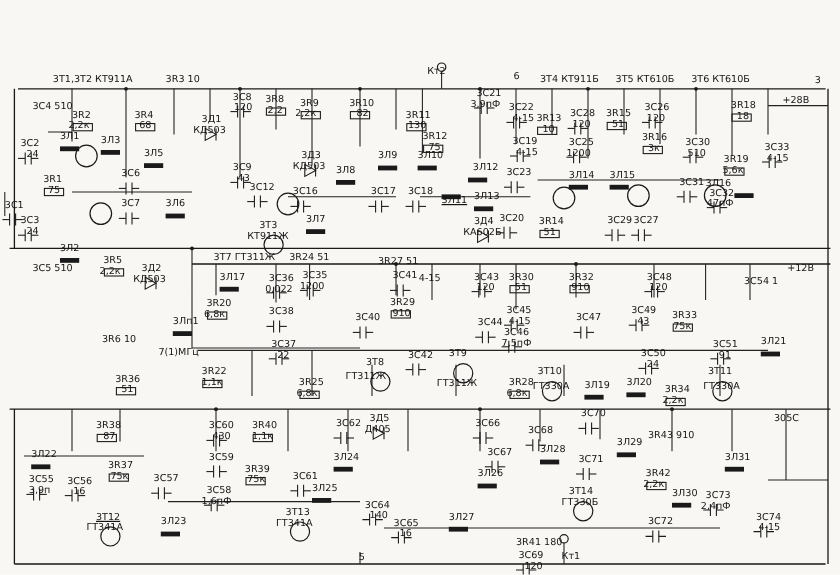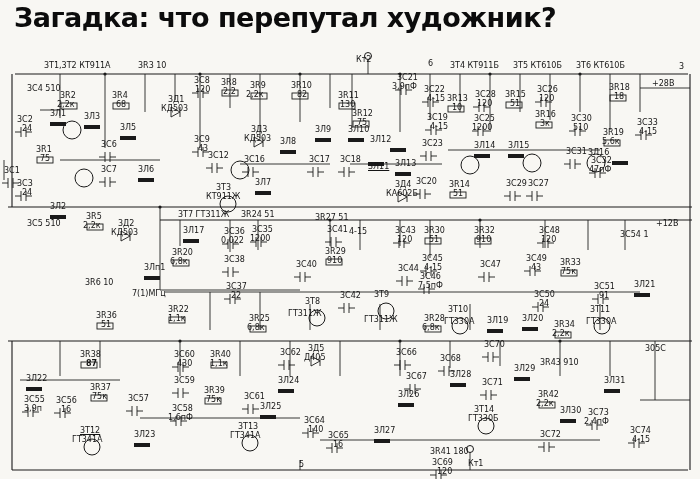--- a/index.html
+++ b/index.html
@@ -17,21 +17,20 @@
   .lbl{
     position:absolute;font-size:8px;line-height:8px;color:#151515;
     white-space:nowrap;font-family:"DejaVu Sans",sans-serif;
   }
 </style>
 </head>
 <body>
 
 <div class="stage">
 
-  <h1 class="title">Загадка: что перепутал художник?</h1>
 
   <svg class="wires" id="wires" width="700" height="479" viewBox="0 0 700 479">
 
     <path d="M15 74H688 M8 207H692 M160 220H692 M8 341H692 M12 470H688 M690 74V470 M12 74V207 M12 341V470" fill="none" stroke="#1a1a1a" stroke-width="1.1"></path>
 
     <path d="M60 74V118 M105 74V148 M145 74V112 M175 74V100 M200 74V148 M230 74V108 M260 74V138
              M300 74V122 M330 74V108 M352 74V128 M368 60V74 M400 74V132 M430 74V120 M460 74V112
              M490 74V132 M520 74V112 M550 74V120 M580 74V112 M610 74V130 M640 74V112
              M640 88H690 M40 110H60 M60 160H160 M240 164H330 M350 164H442 M448 150H600
              M180 220V246 M230 220V252 M258 220V250 M330 220V246 M360 220V250 M400 220V246
@@ -448,21 +447,21 @@
       <span class="lbl" style="left: 255px; top: 179px;">3Л7</span>
       <span class="lbl" style="left: 251px; top: 126px;">3Д3</span>
       <span class="lbl" style="left: 244px; top: 135px;">КД503</span>
       <span class="lbl" style="left: 280px; top: 138px;">3Л8</span>
       <span class="lbl" style="left: 244px; top: 156px;">3С16</span>
       <span class="lbl" style="left: 315px; top: 126px;">3Л9</span>
       <span class="lbl" style="left: 309px; top: 156px;">3С17</span>
       <span class="lbl" style="left: 348px; top: 126px;">3Л10</span>
       <span class="lbl" style="left: 340px; top: 156px;">3С18</span>
       <span class="lbl" style="left: 368px; top: 163px; text-decoration: underline;">3Л11</span>
-      <span class="lbl" style="left: 370px; top: 136px;">3Л12</span>
+      <span class="lbl" style="left: 394px; top: 136px;">3Л12</span>
       <span class="lbl" style="left: 395px; top: 160px;">3Л13</span>
       <span class="lbl" style="left: 395px; top: 181px;">3Д4</span>
       <span class="lbl" style="left: 386px; top: 190px;">КА602Б</span>
       <span class="lbl" style="left: 427px; top: 114px;">3С19</span>
       <span class="lbl" style="left: 430px; top: 123px;">4-15</span>
       <span class="lbl" style="left: 422px; top: 140px;">3С23</span>
       <span class="lbl" style="left: 416px; top: 178px;">3С20</span>
       <span class="lbl" style="left: 397px; top: 74px;">3С21</span>
       <span class="lbl" style="left: 392px; top: 83px;">3,9пФ</span>
       <span class="lbl" style="left: 424px; top: 86px;">3С22</span>
@@ -557,21 +556,21 @@
       <span class="lbl" style="left: 448px; top: 306px;">3Т10</span>
       <span class="lbl" style="left: 444px; top: 318px;">ГТ330А</span>
       <span class="lbl" style="left: 590px; top: 306px;">3Т11</span>
       <span class="lbl" style="left: 586px; top: 318px;">ГТ330А</span>
       <span class="lbl" style="left: 487px; top: 317px;">3Л19</span>
       <span class="lbl" style="left: 522px; top: 315px;">3Л20</span>
       <span class="lbl" style="left: 554px; top: 321px;">3R34</span>
       <span class="lbl" style="left: 552px; top: 330px;">2,2к</span>
       <span class="lbl" style="left: 634px; top: 281px;">3Л21</span>
       <span class="lbl" style="left: 80px; top: 351px;">3R38</span>
-      <span class="lbl" style="left: 86px; top: 360px; font-weight: bold;">87</span>
+      <span class="lbl" style="left: 86px; top: 360px;">87</span>
       <span class="lbl" style="left: 90px; top: 384px;">3R37</span>
       <span class="lbl" style="left: 92px; top: 393px;">75к</span>
       <span class="lbl" style="left: 174px; top: 351px;">3С60</span>
       <span class="lbl" style="left: 177px; top: 360px;">430</span>
       <span class="lbl" style="left: 210px; top: 351px;">3R40</span>
       <span class="lbl" style="left: 210px; top: 360px;">1,1к</span>
       <span class="lbl" style="left: 174px; top: 377px;">3С59</span>
       <span class="lbl" style="left: 204px; top: 387px;">3R39</span>
       <span class="lbl" style="left: 206px; top: 396px;">75к</span>
       <span class="lbl" style="left: 26px; top: 375px;">3Л22</span>

